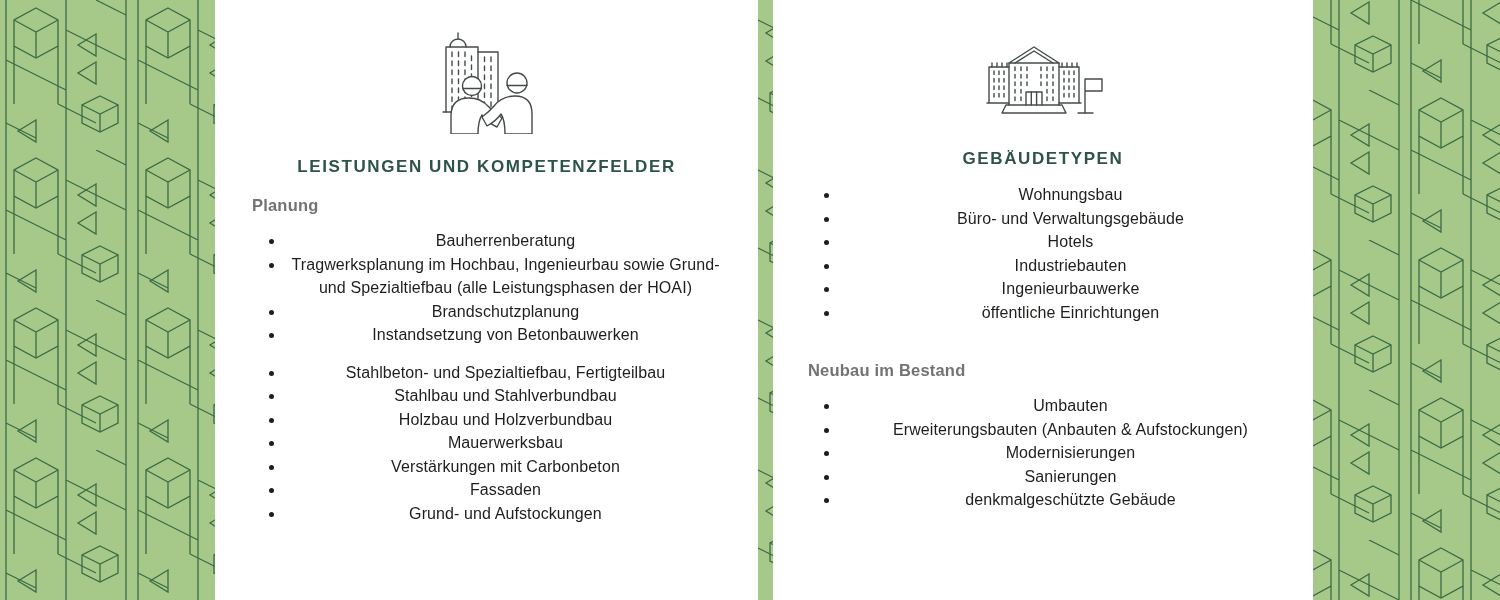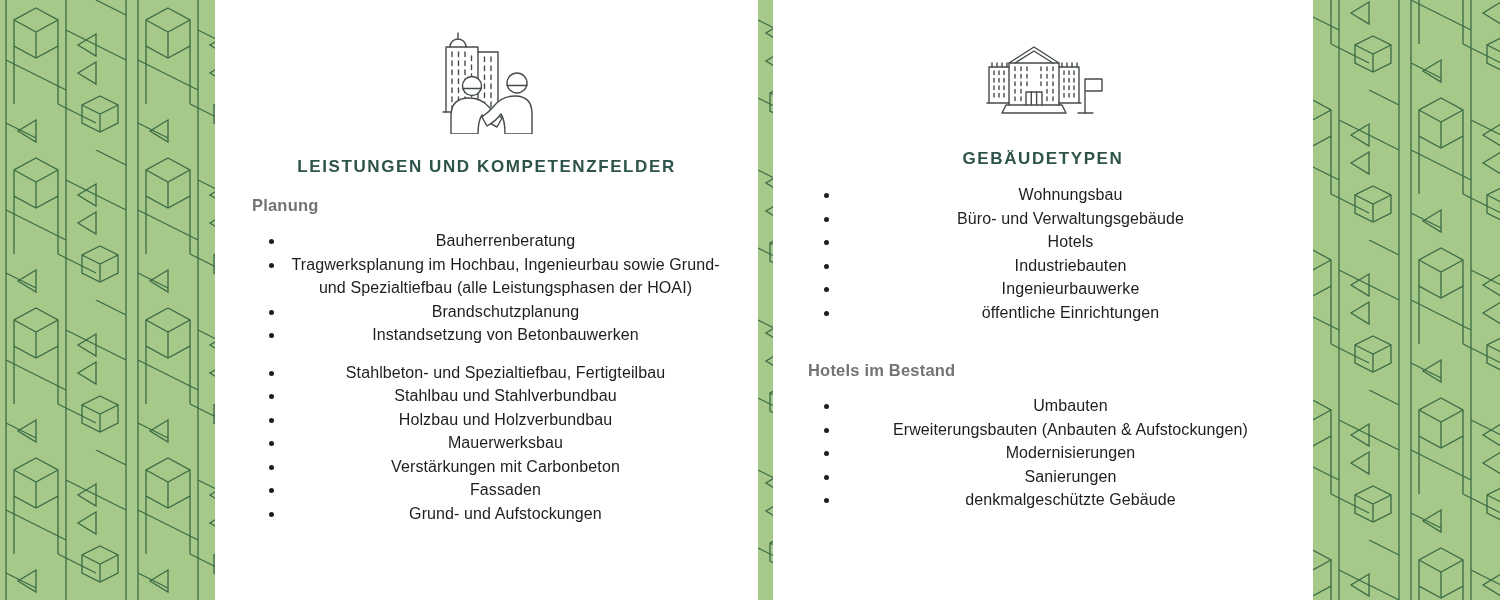--- a/index.html
+++ b/index.html
@@ -242,21 +242,21 @@
 
     <ul class="bullet-list">
       <li>Wohnungsbau</li>
       <li>Büro- und Verwaltungsgebäude</li>
       <li>Hotels</li>
       <li>Industriebauten</li>
       <li>Ingenieurbauwerke</li>
       <li>öffentliche Einrichtungen</li>
     </ul>
 
-    <h3 class="group-title second">Hotels im Bestand</h3>
+    <h3 class="group-title second">Neubau im Bestand</h3>
     <ul class="bullet-list">
       <li>Umbauten</li>
       <li>Erweiterungsbauten (Anbauten &amp; Aufstockungen)</li>
       <li>Modernisierungen</li>
       <li>Sanierungen</li>
       <li>denkmalgeschützte Gebäude</li>
     </ul>
   </section>
 
 </div>

